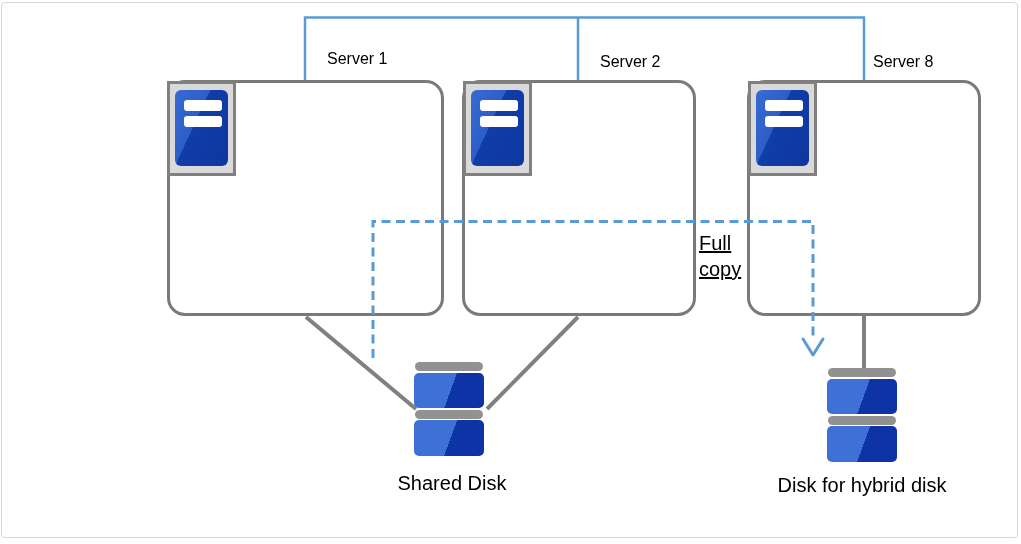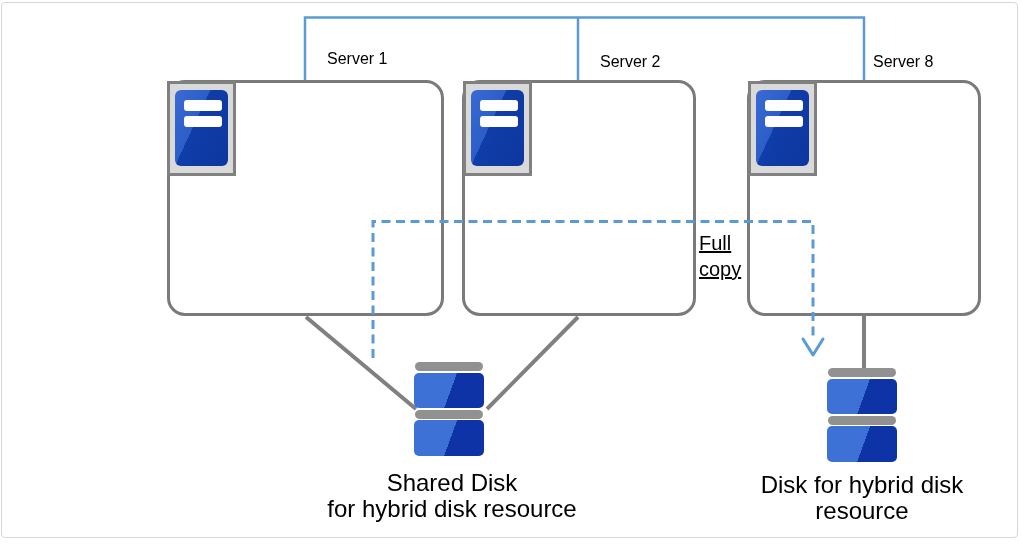--- a/index.html
+++ b/index.html
@@ -40,21 +40,21 @@
     background:#ffffff;border-radius:3px;
   }
   .slot1{top:10px;} .slot2{top:26px;}
   .label{
     position:absolute;
     font-size:16px;line-height:26px;
     white-space:nowrap;
   }
   .label-wrap{
     position:absolute;
-    font-size:24px;line-height:26px;
+    font-size:20px;line-height:26px;
     text-align:center;
   }
   .fullcopy{
     position:absolute;
     font-size:20px;line-height:26px;
     width:56px;
   }
   .disk{
     position:absolute;width:70px;height:96px;
   }
@@ -130,21 +130,19 @@
 
   <div class="disk" style="left:827px;top:367px;">
     <div class="disk-cap cap-top"></div>
     <div class="disk-platter platter1"></div>
     <div class="disk-cap cap-mid"></div>
     <div class="disk-platter platter2"></div>
   </div>
 
   <div class="label-wrap" style="left:327px;top:470px;width:250px;">
     <div>Shared Disk</div>
-    <div>for hybrid disk resource</div>
   </div>
 
   <div class="label-wrap" style="left:737px;top:472px;width:250px;text-align:center;">
     <div>Disk for hybrid disk</div>
-    <div>resource</div>
   </div>
 
 </div>
 
 </body></html>

